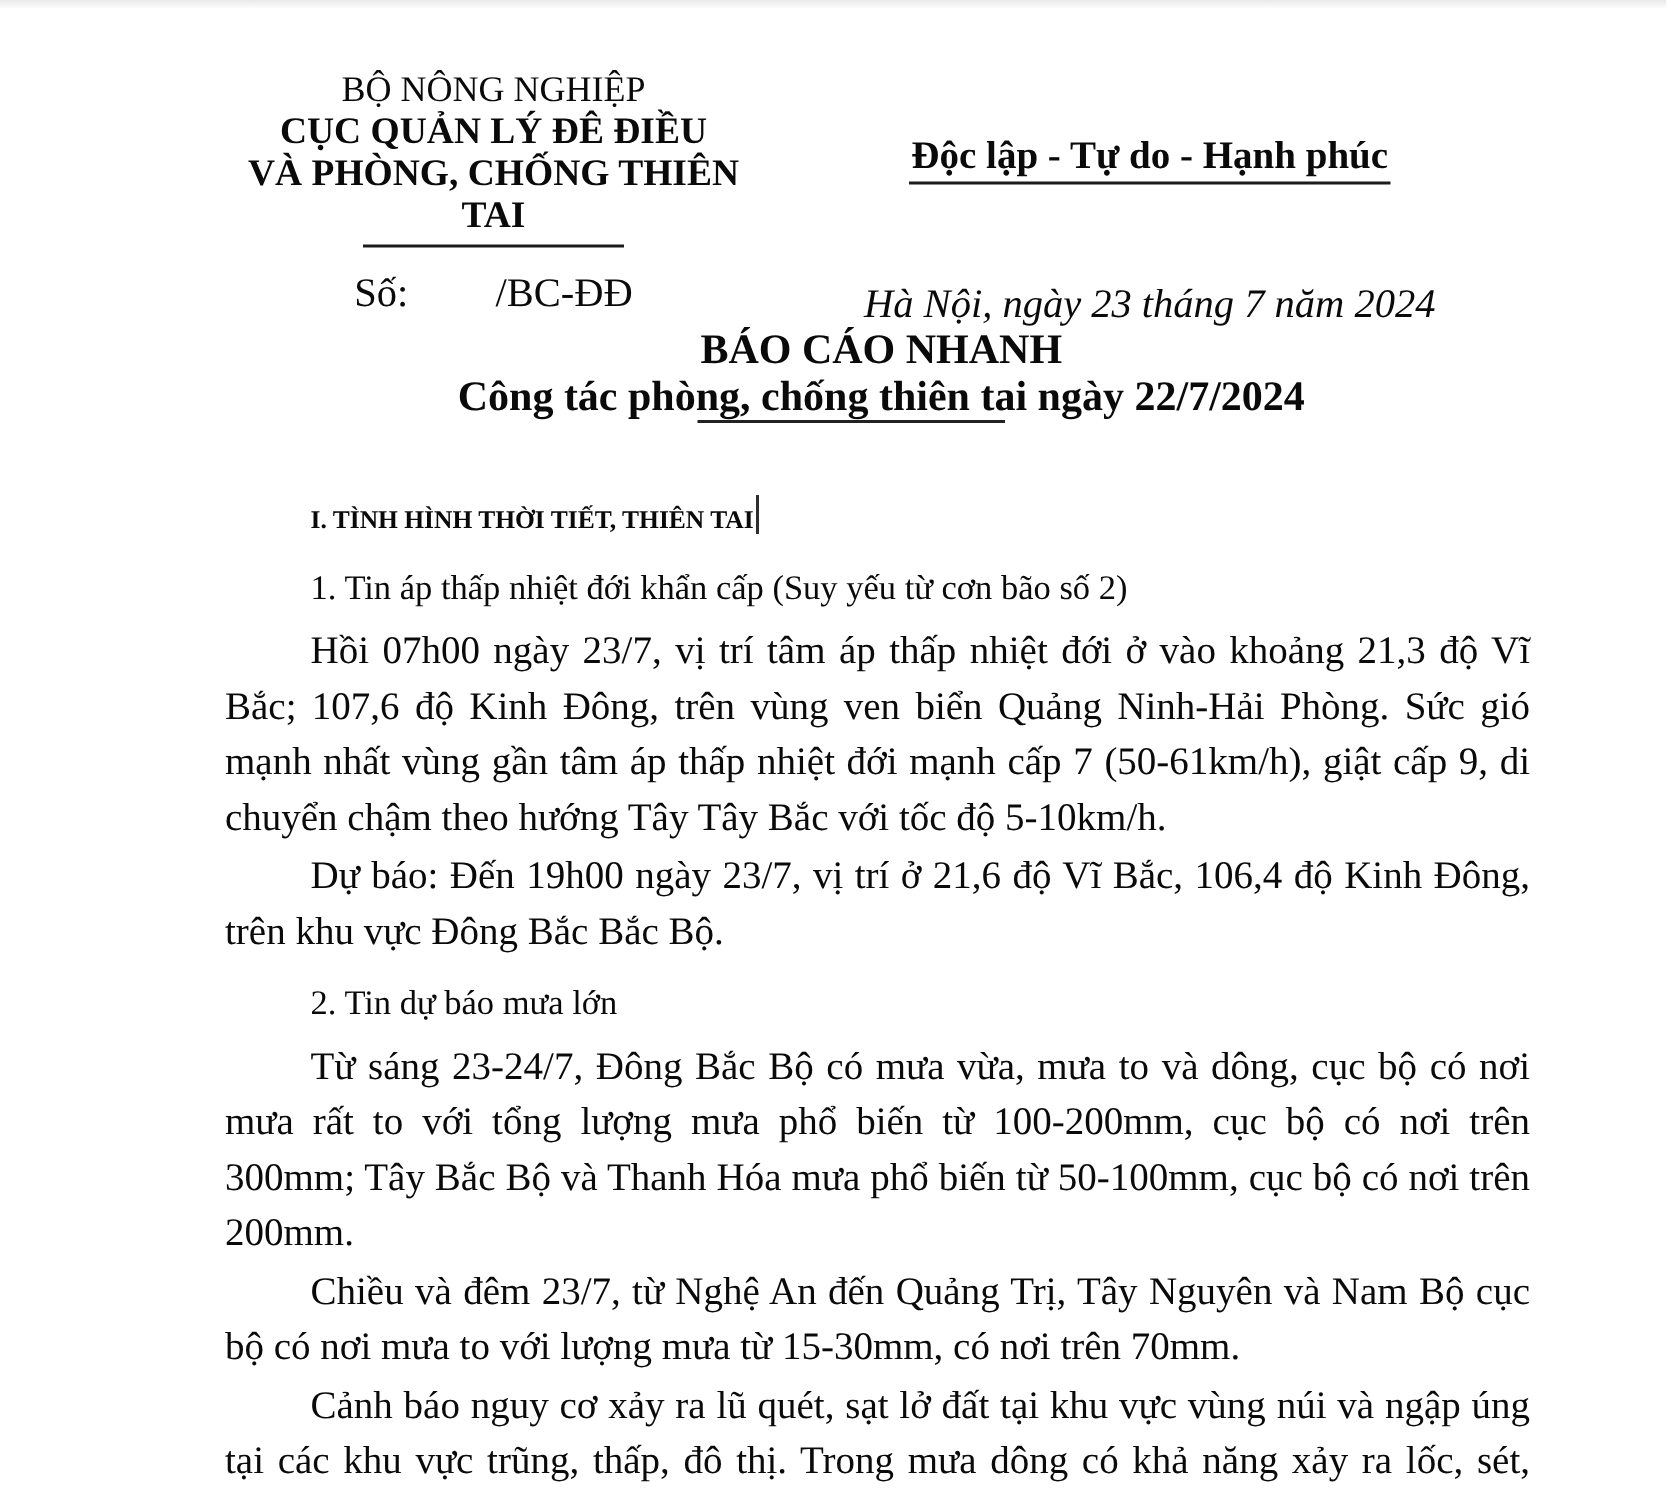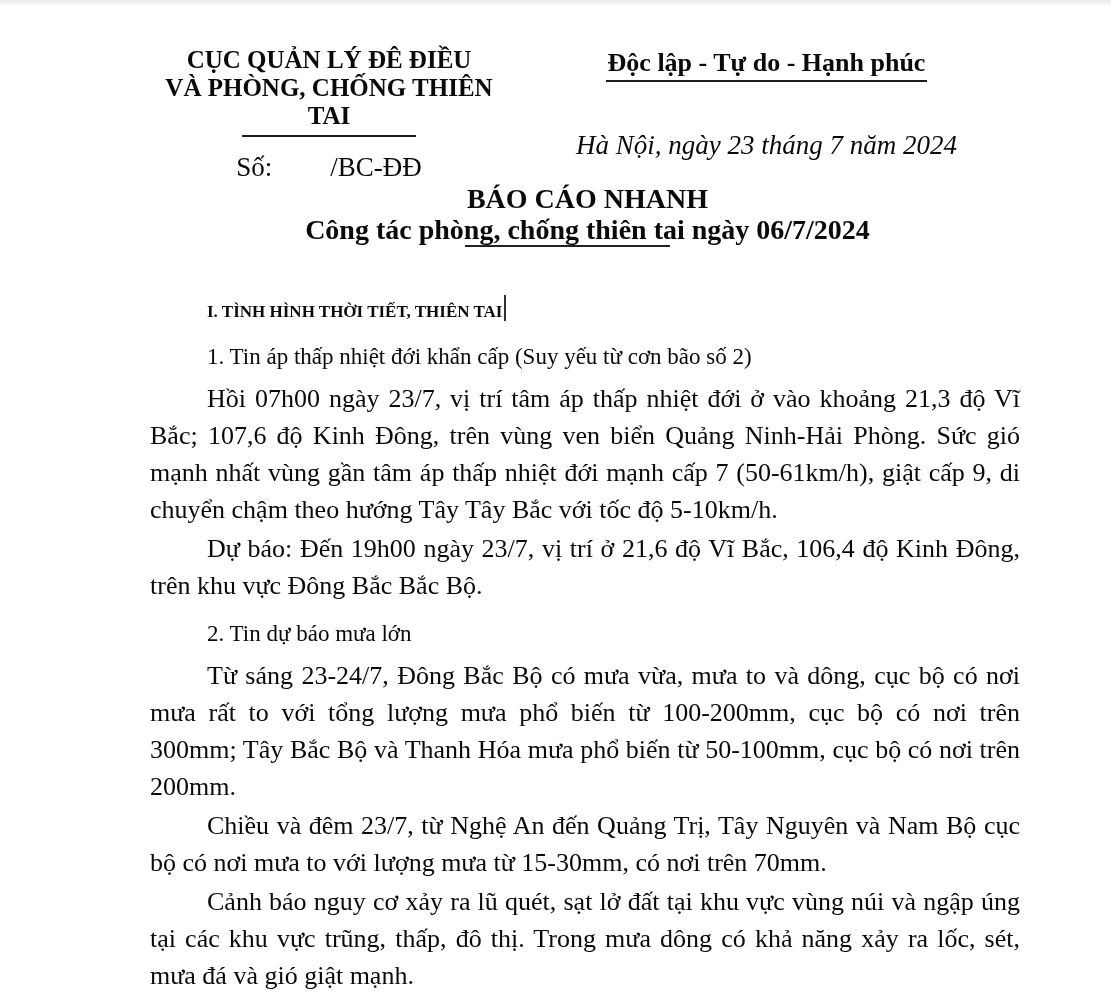--- a/index.html
+++ b/index.html
@@ -15,22 +15,22 @@
   .hcol-left{width:358px;text-align:center;}
   .hcol-right{width:517px;text-align:center;}
   .hl-normal{font-size:24px;line-height:28px;font-weight:normal;}
   .hl-bold{font-size:25px;line-height:28px;font-weight:bold;}
   .rule-left{width:174px;border-bottom:2px solid #1c1c1c;margin:5px auto 0;}
   .so-line{margin-top:15px;font-size:27px;}
   .so-gap{display:inline-block;width:58px;}
   .hr-line1{font-size:24px;line-height:28px;font-weight:bold;}
   .hr-line2{margin-top:2px;}
   .hr-line2 span{display:inline-block;font-size:26px;line-height:30px;font-weight:bold;
-    border-bottom:2px solid #1c1c1c;padding:0 2px 2px;}
-  .date-line{font-style:italic;font-size:27px;margin-top:48px;}
+    border-bottom:2px solid #1c1c1c;padding:0 2px 2px;margin-top:41px;}
+  .date-line{font-style:italic;font-size:27px;margin-top:64px;}
   
   .title-block{text-align:center;font-weight:bold;font-size:28px;line-height:31px;}
   .title-rule{width:205px;border-bottom:2px solid #222;margin:0 auto;transform:translateX(-20px);}
   
   .h-sec{font-weight:bold;font-size:17px;line-height:30px;margin:48px 0 0;text-indent:57px;}
   .h-sub{font-weight:normal;font-size:23px;line-height:30px;margin:15px 0 0;text-indent:57px;}
   p.body-par{font-size:26px;line-height:37px;text-align:justify;text-indent:57px;
     margin:8px 0 0;width:870px;}
   p.tight{margin-top:2px;}
   .caret{display:inline-block;width:2px;height:26px;background:#2e2e2e;
@@ -38,38 +38,39 @@
 </style>
 </head>
 <body>
 
 <div class="top-edge"></div>
 
 <div class="page">
 
   <div class="header">
     <div class="hcol-left">
+      <div class="hl-normal">BỘ NÔNG NGHIỆP</div>
       <div class="hl-bold">CỤC QUẢN LÝ ĐÊ ĐIỀU</div>
       <div class="hl-bold">VÀ PHÒNG, CHỐNG THIÊN TAI</div>
       <div class="rule-left"></div>
       <div class="so-line">
         <span>Số:</span><span class="so-gap"></span><span>/BC-ĐĐ</span>
       </div>
     </div>
     <div class="hcol-right">
       <div class="hr-line2">
         <span>Độc lập - Tự do - Hạnh phúc</span>
       </div>
       <div class="date-line">Hà Nội, ngày 23 tháng 7 năm 2024</div>
     </div>
   </div>
 
   <div class="title-block">
     <div>BÁO CÁO NHANH</div>
-    <div>Công tác phòng, chống thiên tai ngày 06/7/2024</div>
+    <div>Công tác phòng, chống thiên tai ngày 22/7/2024</div>
     <div class="title-rule"></div>
   </div>
 
   <div class="h-sec"><span>I. TÌNH HÌNH THỜI TIẾT, THIÊN TAI</span><span class="caret"></span></div>
 
   <div class="h-sub">1. Tin áp thấp nhiệt đới khẩn cấp (Suy yếu từ cơn bão số 2)</div>
 
   <p class="body-par">Hồi 07h00 ngày 23/7, vị trí tâm áp thấp nhiệt đới ở vào khoảng 21,3 độ Vĩ Bắc; 107,6 độ Kinh Đông, trên vùng ven biển Quảng Ninh-Hải Phòng. Sức gió mạnh nhất vùng gần tâm áp thấp nhiệt đới mạnh cấp 7 (50-61km/h), giật cấp 9, di chuyển chậm theo hướng Tây Tây Bắc với tốc độ 5-10km/h.</p>
 
   <p class="body-par tight">Dự báo: Đến 19h00 ngày 23/7, vị trí ở 21,6 độ Vĩ Bắc, 106,4 độ Kinh Đông, trên khu vực Đông Bắc Bắc Bộ.</p>

